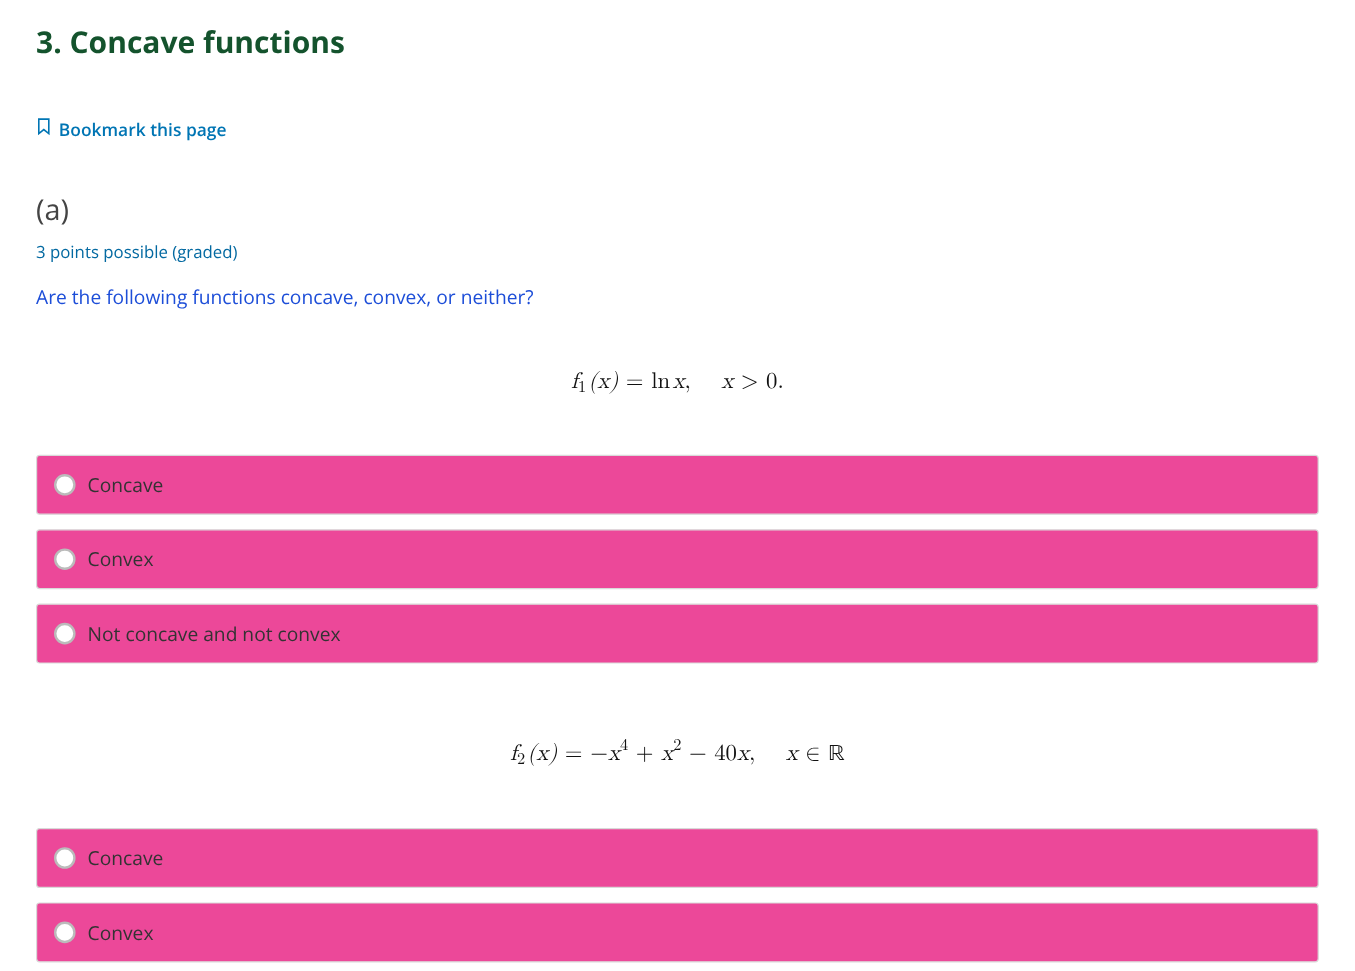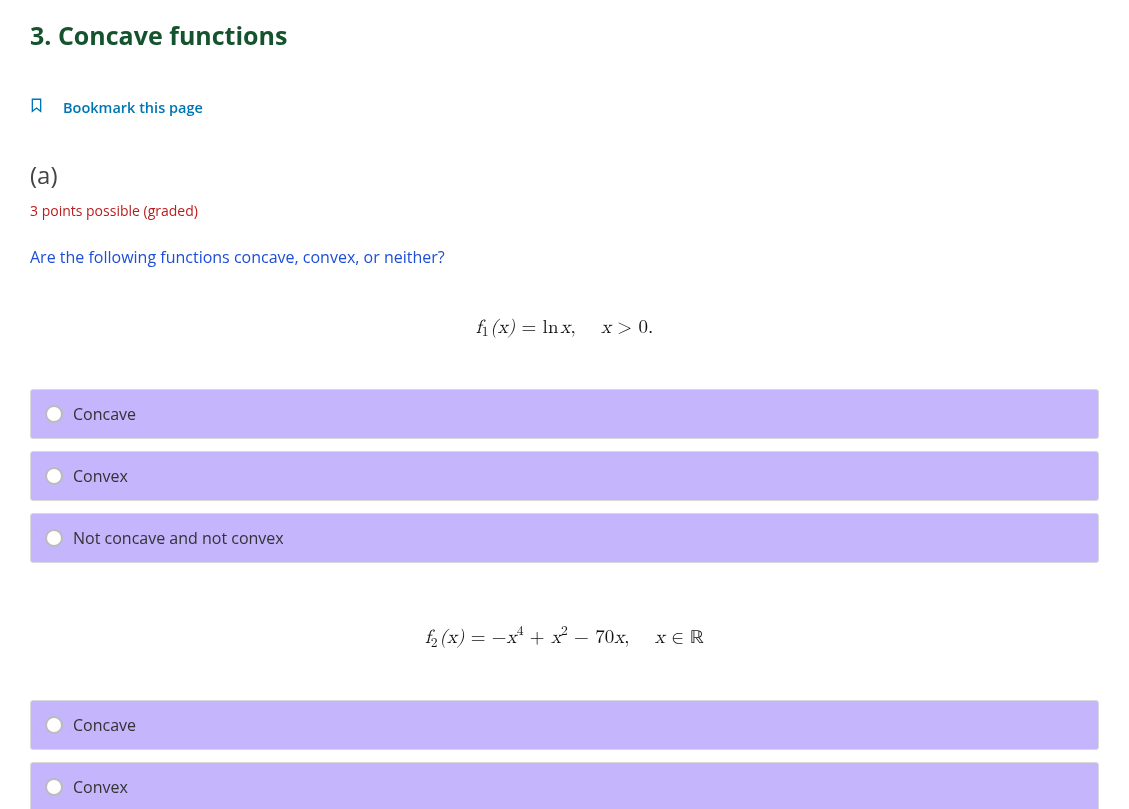--- a/index.html
+++ b/index.html
@@ -20,38 +20,38 @@
       margin-bottom: 6px;
     }
     .bookmark-link {
       display: inline-flex;
       align-items: center;
       color: #0075b4;
       font-size: 14.5px;
       font-weight: 600;
       text-decoration: none;
       cursor: pointer;
-      gap: 20px;
+      gap: 6px;
       margin-top: 40px;
     }
     .bookmark-link svg {
       width: 13px;
       height: 15px;
     }
     .part-label {
       font-size: 24px;
       color: #444;
       margin-top: 40px;
       margin-bottom: 10px;
       font-weight: 400;
     }
     .points-text {
       font-size: 14px;
-      color: #b91c1c;
-      margin-bottom: 26px;
+      color: #0369a1;
+      margin-bottom: 16px;
     }
     .prompt {
       font-size: 16px;
       color: #1d4ed8;
       margin-bottom: 48px;
     }
     .equation {
       text-align: center;
       font-family: "Latin Modern Math", "STIX Two Math", "Cambria Math", Georgia, serif;
       font-size: 19px;
@@ -69,21 +69,21 @@
     .answer-option {
       border: 1px solid #d9d9d9;
       border-radius: 3px;
       padding: 13px 14px;
       margin-bottom: 12px;
       display: flex;
       align-items: center;
       cursor: pointer;
       font-size: 16px;
       color: #333;
-      background: #c4b5fd;
+      background: #ec4899;
     }
     .radio-indicator {
       width: 18px;
       height: 18px;
       border: 2px solid #bbb;
       border-radius: 50%;
       margin-right: 10px;
       flex-shrink: 0;
       background: #fff;
     }
@@ -131,21 +131,21 @@
   <label class="answer-option">
     <span class="radio-indicator"></span>
     <span>Not concave and not convex</span>
   </label>
 </div>
 
 <div class="equation">
   <span class="func-name">f</span><span class="sub">2</span> (<span>x</span>)
   <span class="roman"> = −</span><span>x</span><span class="sup">4</span>
   <span class="roman"> + </span><span>x</span><span class="sup">2</span>
-  <span class="roman"> − 70</span><span>x</span><span class="roman">,&nbsp;&nbsp;&nbsp;</span>
+  <span class="roman"> − 40</span><span>x</span><span class="roman">,&nbsp;&nbsp;&nbsp;</span>
   <span>x</span> <span class="roman">∈</span> <span class="bbR">ℝ</span>
 </div>
 
 <div class="answers">
   <label class="answer-option">
     <span class="radio-indicator"></span>
     <span>Concave</span>
   </label>
   <label class="answer-option">
     <span class="radio-indicator"></span>

